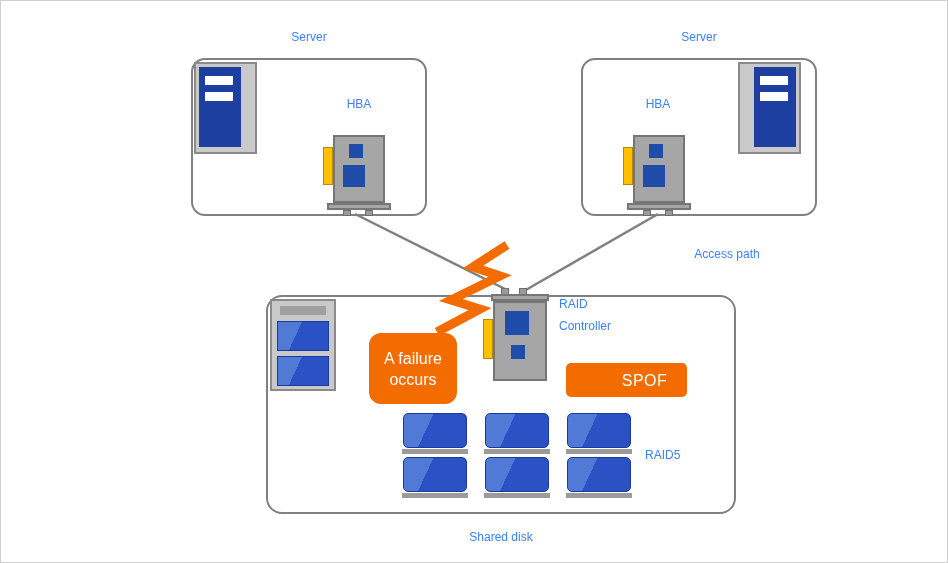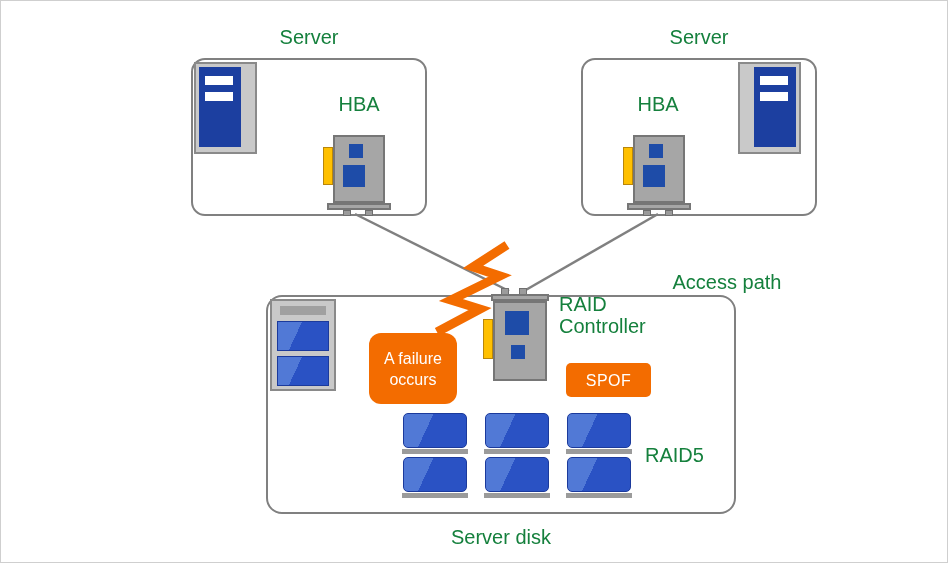--- a/index.html
+++ b/index.html
@@ -1,21 +1,21 @@
 <!DOCTYPE html>
 <html style="--orange: #F36C00; --line-gray: #808080; --border-gray: #808080; --frame-gray: #C9C9C9; --card-gray: #A6A6A6; --card-border: #767676; --pin-gray: #9B9B9B; --tower-blue: #1C3FA0; --chip-blue: #1E4CA8; --disk-blue: #2A52C4; --disk-highlight: #5179D6; --connector-yellow: #FFC000;"><head>
 <meta charset="utf-8">
 <style>
   html,body{margin:0;padding:0;background:#fff;}
   .canvas{
     position:relative;width:948px;height:563px;background:#fff;
     border:1px solid #cfcfcf;box-sizing:border-box;overflow:hidden;
     font-family:"Liberation Sans", sans-serif;color:#000;
   }
-  .label{position:absolute;font-size:20px;color:#15803d;line-height:20px;}
+  .label{position:absolute;font-size:12px;color:#3b82f6;line-height:20px;}
   .centered{text-align:center;}
 
   .round-box{
     position:absolute;border:2px solid var(--border-gray,#808080);
     border-radius:14px;background:#fff;box-sizing:border-box;
   }
   .shared-box{border-radius:16px;}
 
   
   .tower{
@@ -72,21 +72,21 @@
     position:absolute;width:64px;height:35px;border-radius:5px;box-sizing:border-box;
     border:1px solid #1b3a9c;
     background:linear-gradient(115deg,var(--disk-highlight,#5179d6) 38%,var(--disk-blue,#2a52c4) 38%);
   }
   .disk-bar{position:absolute;height:5px;background:#9b9b9b;}
 
   
   .badge{
     position:absolute;background:var(--orange,#f36c00);color:#fff;
     display:flex;align-items:center;justify-content:center;text-align:center;
-    font-size:16px;line-height:21px;
+    font-size:16px;line-height:21px;padding-left:36px;
   }
   .badge.failure{border-radius:12px;padding:0 8px;box-sizing:border-box;}
   .badge.spof{border-radius:5px;letter-spacing:0.5px;}
 
   .pre-line{white-space:pre-line;}
 
   svg.overlay{position:absolute;left:0;top:0;pointer-events:none;}
   .access-line{stroke:var(--line-gray,#808080);stroke-width:2.5;fill:none;}
   .bolt{stroke:var(--orange,#f36c00);stroke-width:9;fill:none;stroke-linejoin:miter;stroke-linecap:butt;}
 </style>
@@ -134,21 +134,21 @@
   <div>
     <div class="yellow-strip" style="left:622px;top:146px;width:10px;height:38px;"></div>
     <div class="card" style="left:632px;top:134px;width:52px;height:68px;"></div>
     <div class="chip" style="left:648px;top:143px;width:14px;height:14px;"></div>
     <div class="chip" style="left:642px;top:164px;width:22px;height:22px;"></div>
     <div class="base-bar" style="left:626px;top:202px;width:64px;height:7px;"></div>
     <div class="pin" style="left:642px;top:209px;height:6px;"></div>
     <div class="pin" style="left:664px;top:209px;height:6px;"></div>
   </div>
 
-  <div class="label centered" style="left:646px;top:243px;width:160px;margin-top:28px;">Access path</div>
+  <div class="label centered" style="left:646px;top:243px;width:160px;">Access path</div>
 
   <div>
     <div class="pin" style="left:500px;top:287px;height:7px;"></div>
     <div class="pin" style="left:518px;top:287px;height:7px;"></div>
     <div class="base-bar" style="left:490px;top:293px;width:58px;height:7px;"></div>
     <div class="yellow-strip" style="left:482px;top:318px;width:10px;height:40px;"></div>
     <div class="card" style="left:492px;top:300px;width:54px;height:80px;"></div>
     <div class="chip" style="left:504px;top:310px;width:24px;height:24px;"></div>
     <div class="chip" style="left:510px;top:344px;width:14px;height:14px;"></div>
   </div>
@@ -173,15 +173,15 @@
     <div class="disk-bar" style="left:565px;top:448px;width:66px;"></div>
     <div class="disk" style="left:402px;top:456px;"></div>
     <div class="disk" style="left:484px;top:456px;"></div>
     <div class="disk" style="left:566px;top:456px;"></div>
     <div class="disk-bar" style="left:401px;top:492px;width:66px;"></div>
     <div class="disk-bar" style="left:483px;top:492px;width:66px;"></div>
     <div class="disk-bar" style="left:565px;top:492px;width:66px;"></div>
   </div>
   <div class="label" style="left:644px;top:444px;">RAID5</div>
 
-  <div class="label centered" style="left:265px;top:526px;width:470px;">Server disk</div>
+  <div class="label centered" style="left:265px;top:526px;width:470px;">Shared disk</div>
 
 </div>
 
 </body></html>

